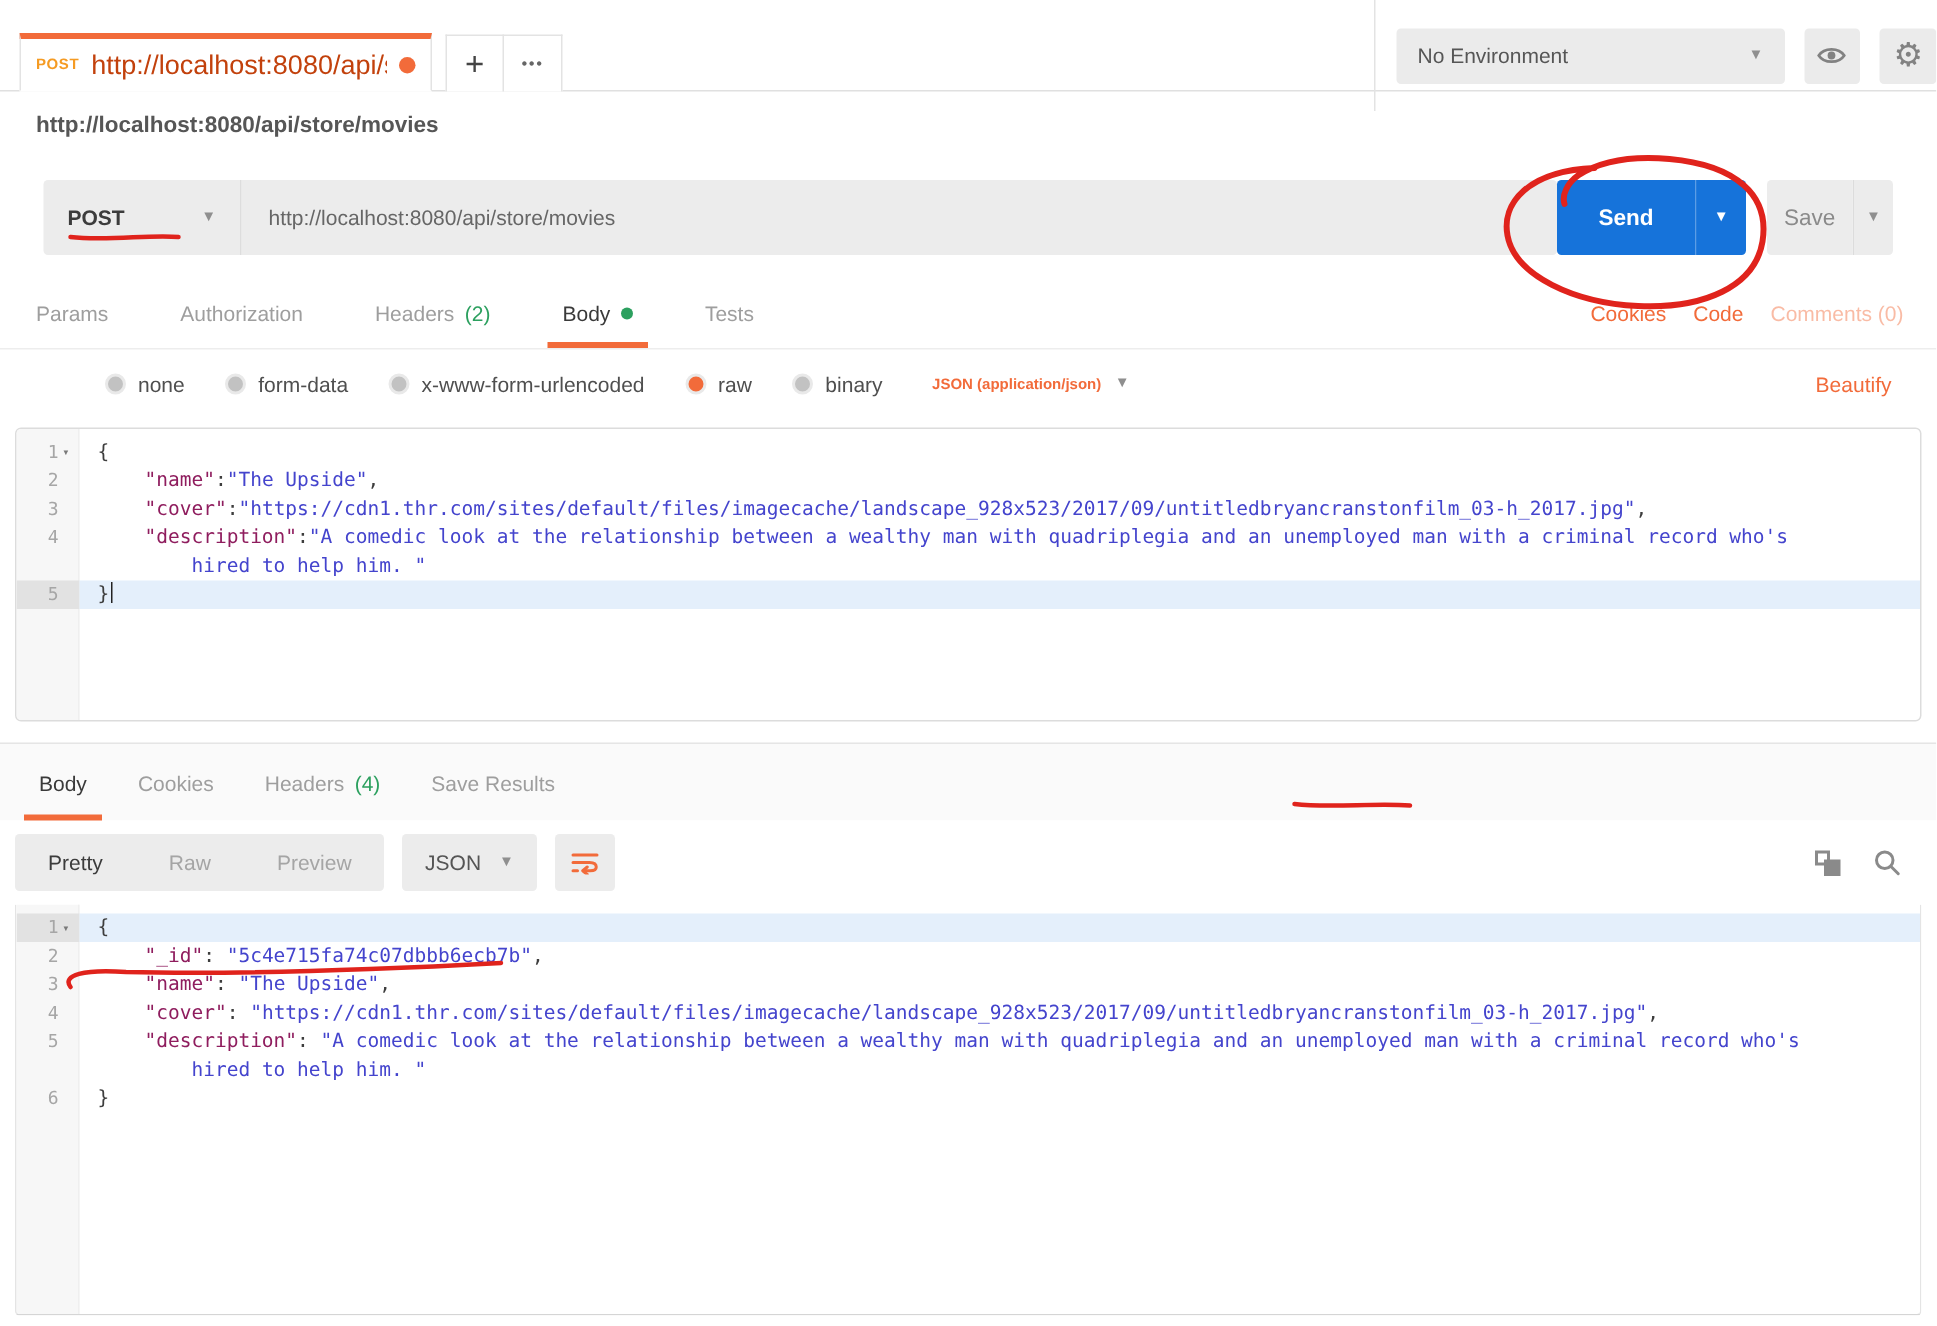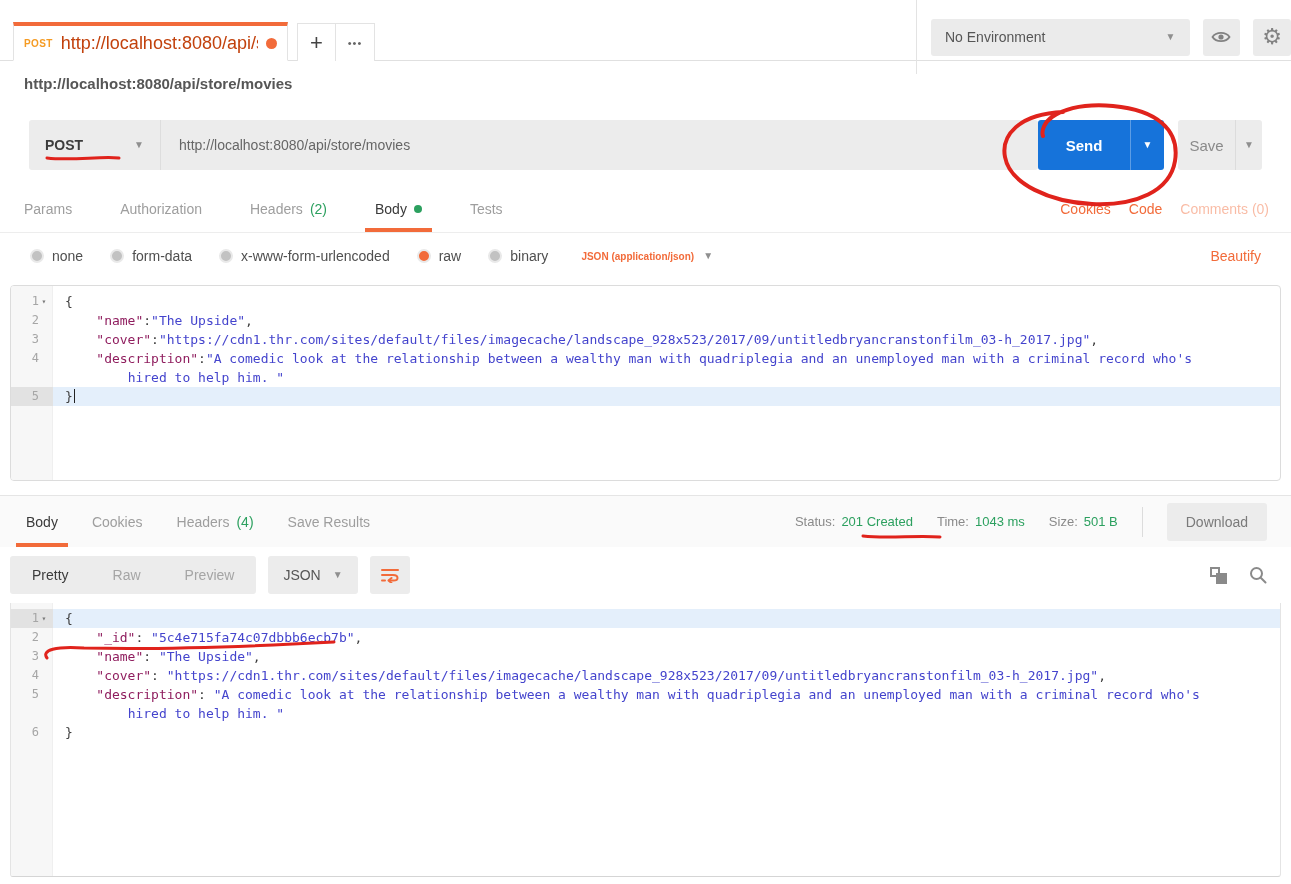--- a/index.html
+++ b/index.html
@@ -58,21 +58,21 @@
   .rtab { position:relative; height:100%; display:flex; align-items:center; gap:7px; font-size:14px; color:#9e9e9e; padding:0 2px; }
   .rtab.active { color:#3a3a3a; }
   .rtab .count { color:var(--success); }
   .rtab .dot { width:8px; height:8px; border-radius:50%; background:var(--success); }
   .rtab .bar { position:absolute; left:-8px; right:-8px; bottom:0; height:4px; background:var(--accent); }
   .reqlinks { margin-left:auto; display:flex; gap:18px; align-items:center; }
   .reqlinks .link { font-size:14px; color:var(--accent); }
   .reqlinks .link.muted { opacity:.45; }
 
   
-  .modesrow { height:46px; display:flex; align-items:center; padding:0 30px; gap:27px; }
+  .modesrow { height:46px; display:flex; align-items:center; padding:0 30px; gap:27px;margin-left:40px; }
   .mode { display:flex; align-items:center; gap:8px; }
   .radio { width:14px; height:14px; border-radius:50%; background:#c2c2c2; border:2px solid #e9e9e9; }
   .radio.sel { background:var(--accent); }
   .mode .mtext { font-size:14px; color:#4f4f4f; }
   .ctype { display:flex; align-items:center; gap:9px; margin-left:6px; }
   .ctype .ctext { font-size:10px; color:var(--accent);font-weight:bold; }
   .beautify { margin-left:auto; font-size:14px; color:var(--accent); }
 
   
   .editor { position:relative; font-family:"DejaVu Sans Mono","Liberation Mono",monospace; font-size:13px;
@@ -296,36 +296,20 @@
           <span class="label">Cookies</span>
         </div>
         <div class="rtab">
           <span class="label">Headers</span>
           <span class="count">(4)</span>
         </div>
         <div class="rtab">
           <span class="label">Save Results</span>
         </div>
       </div>
-    <div class="respright">
-      <div class="metric">
-        <span class="mlab">Status:</span>
-        <span class="mval">201 Created</span>
-      </div>
-      <div class="metric">
-        <span class="mlab">Time:</span>
-        <span class="mval">1043 ms</span>
-      </div>
-      <div class="metric">
-        <span class="mlab">Size:</span>
-        <span class="mval">501 B</span>
-      </div>
-      <div class="vdiv"></div>
-      <div class="download">Download</div>
-    </div>
   </div>
 
   <div class="resptools">
     <div class="segmented" id="view-modes">
         <div class="seg-opt active">Pretty</div>
         <div class="seg-opt">Raw</div>
         <div class="seg-opt">Preview</div>
       </div>
     <div class="fmtselect">
       <span class="ftext">JSON</span>

